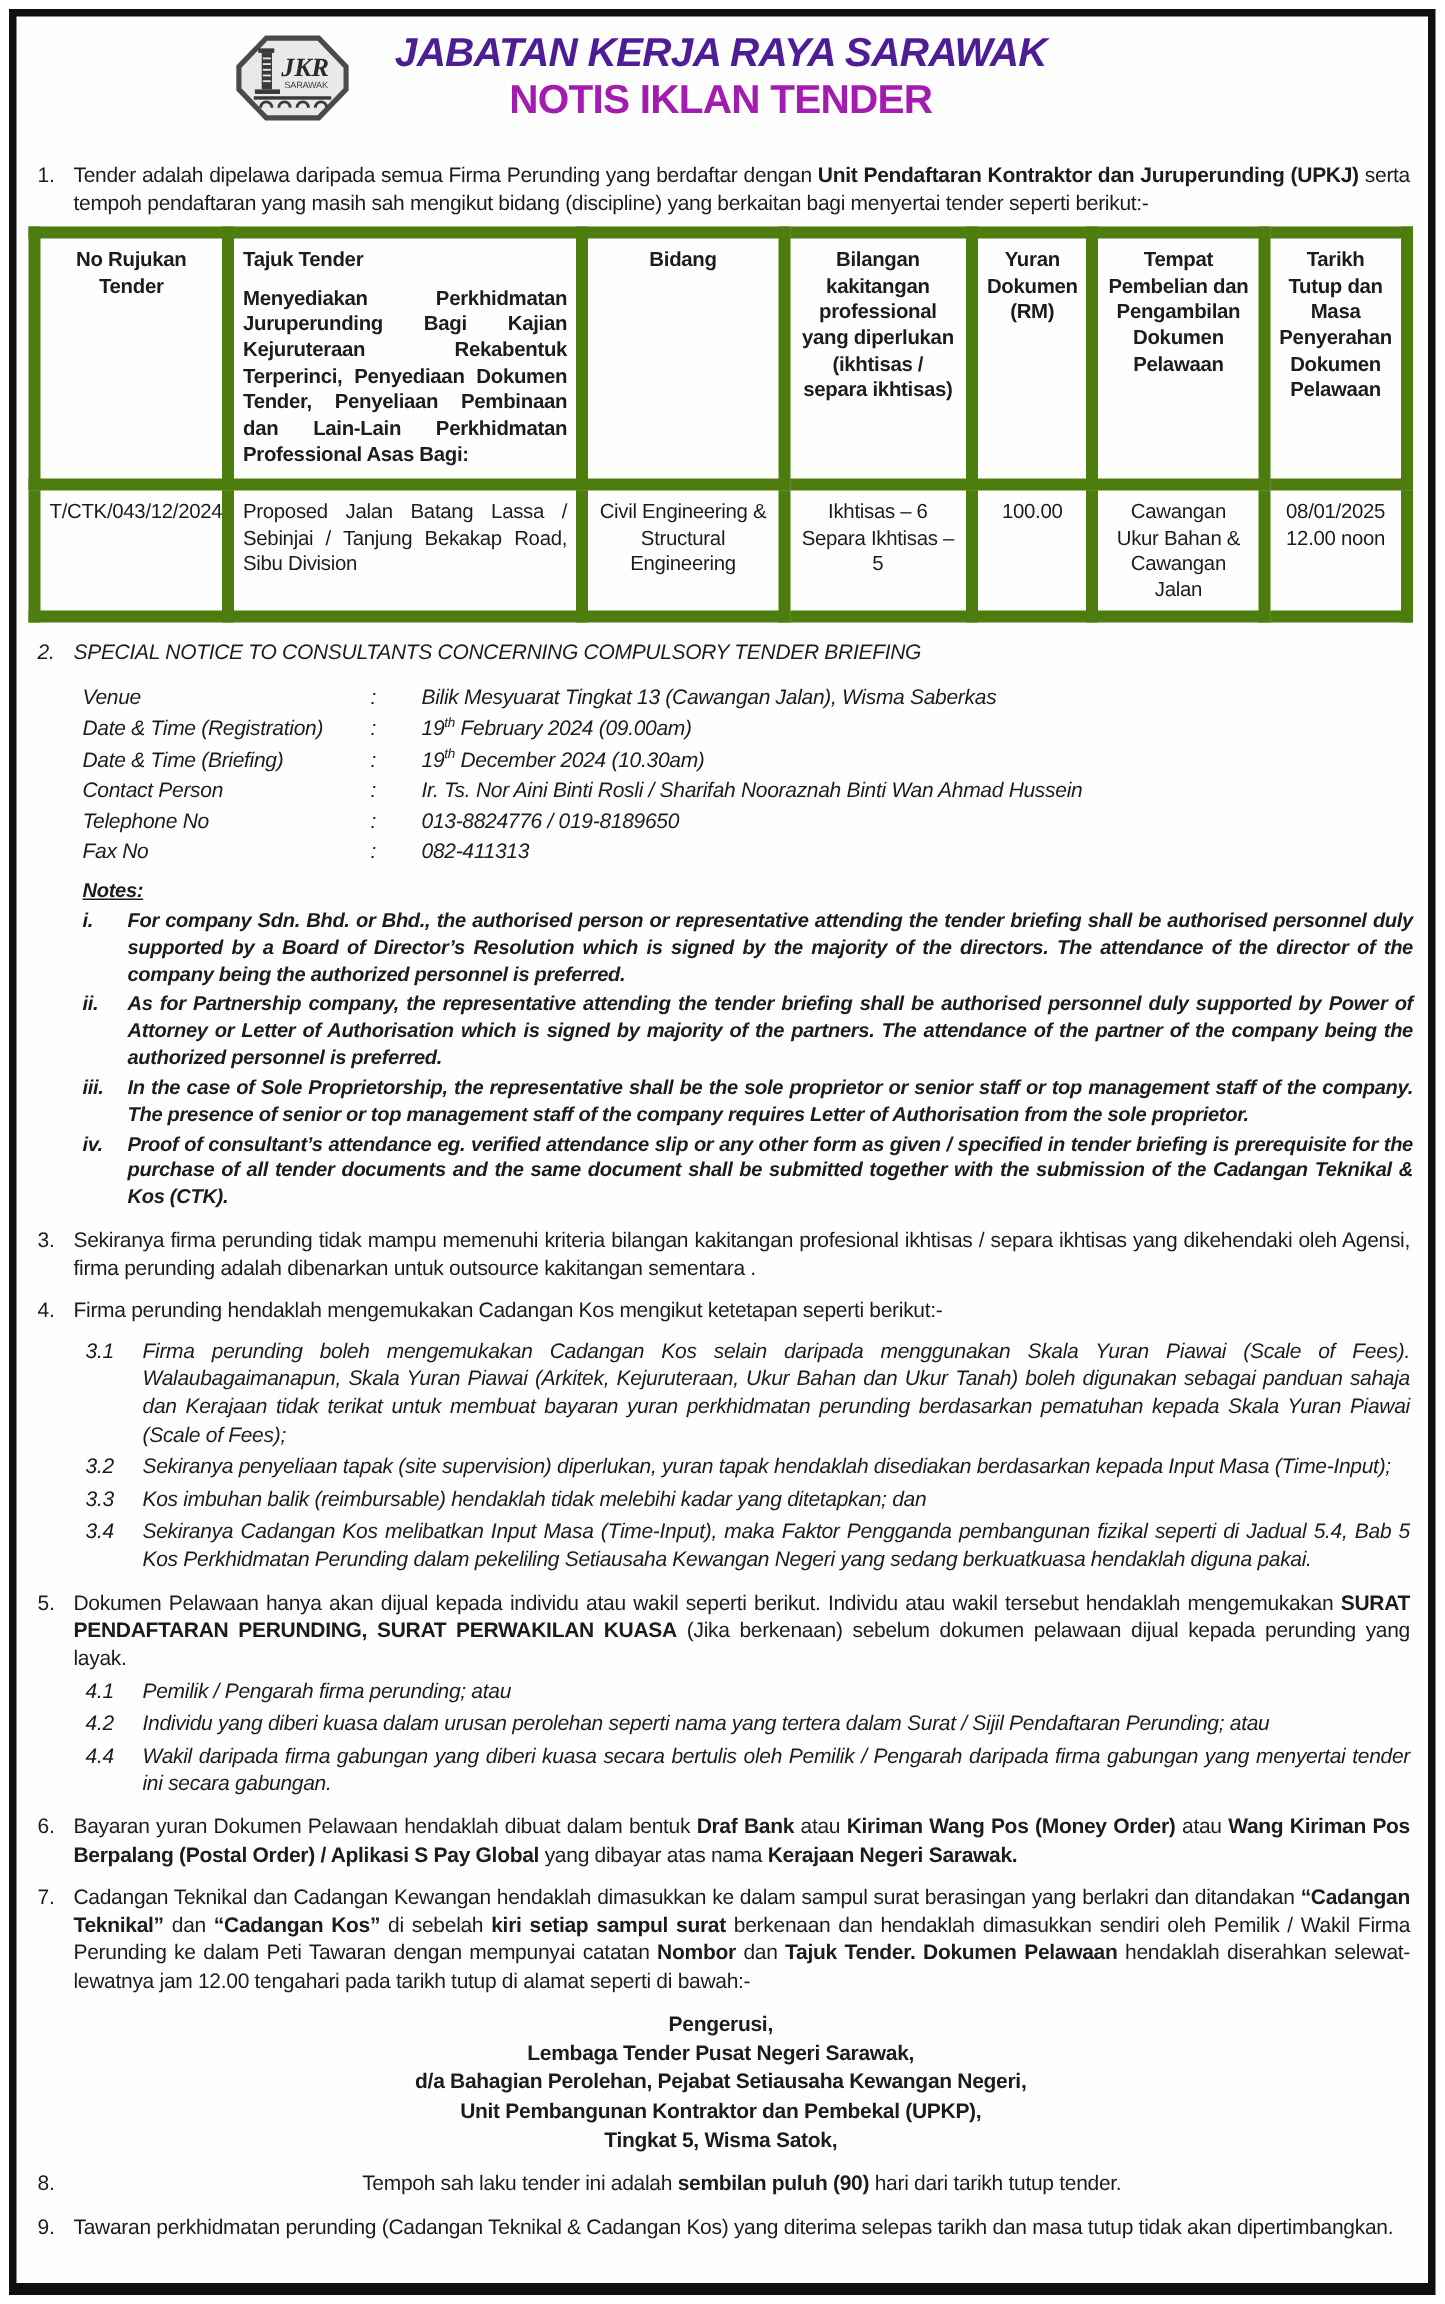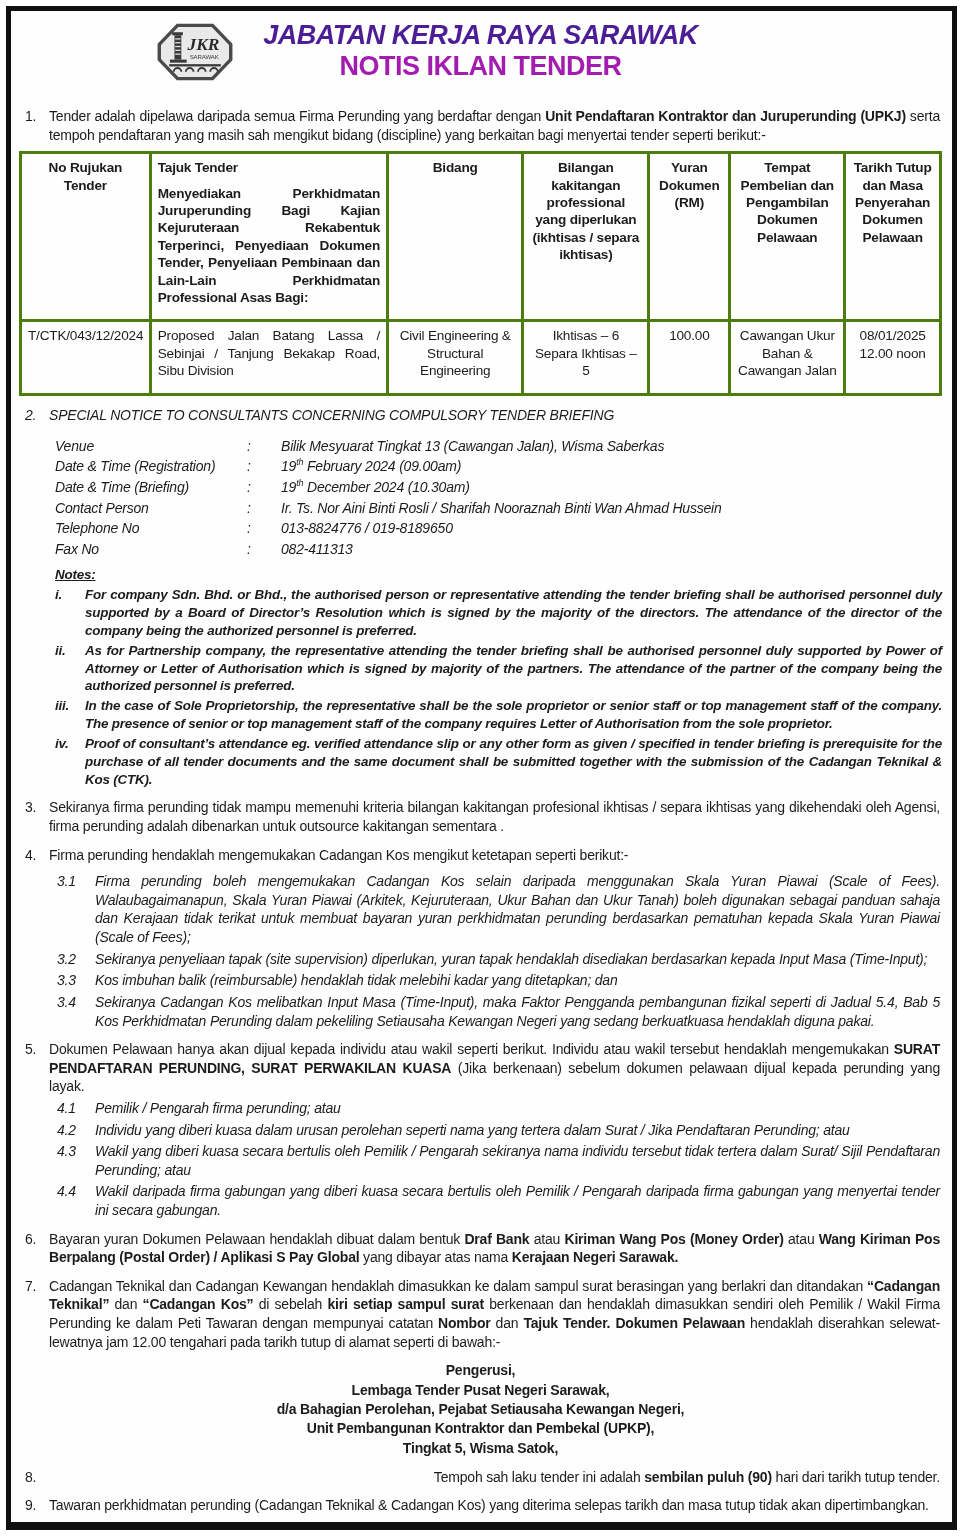--- a/index.html
+++ b/index.html
@@ -46,21 +46,21 @@
   .subitem { display: flex; margin-top: 3px; font-style: italic; }
   .subnum { flex: 0 0 46px; padding-left: 8px; }
   .subtxt { flex: 1; text-align: justify; }
 
   
   table.tender {
     width: 100%; border-collapse: collapse; margin-top: 7px;
     font-size: 13.6px; line-height: 1.28; table-layout: fixed;
   }
   table.tender th, table.tender td {
-    border: 3px solid #4d7c0f; padding: 5px 6px; vertical-align: top;
+    border: 8px solid #4d7c0f; padding: 5px 6px; vertical-align: top;
   }
   table.tender th { font-weight: bold; text-align: center; }
   th.h-rujukan { vertical-align: top; padding-top: 42px; }
   th.h-tajuk { text-align: left; }
   th .th-title { text-align: left; margin-bottom: 8px; }
   th .th-body { text-align: justify; font-weight: bold; }
   th.h-bidang { padding-top: 42px; }
   th.h-yuran { padding-top: 26px; }
   td.c-center { text-align: center; }
   td.c-tajuk { text-align: justify; }
@@ -253,25 +253,21 @@
   <div class="item">
     <div class="num">5.</div>
     <div class="txt">
       <div><span>Dokumen Pelawaan hanya akan dijual kepada individu atau wakil seperti berikut. Individu atau wakil tersebut hendaklah mengemukakan </span><span class="b">SURAT PENDAFTARAN PERUNDING, SURAT PERWAKILAN KUASA</span><span> (Jika berkenaan) sebelum dokumen pelawaan dijual kepada perunding yang layak.</span></div>
       <div class="subitem">
         <div class="subnum">4.1</div>
         <div class="subtxt">Pemilik / Pengarah firma perunding; atau</div>
       </div>
       <div class="subitem">
         <div class="subnum">4.2</div>
-        <div class="subtxt">Individu yang diberi kuasa dalam urusan perolehan seperti nama yang tertera dalam Surat / Jika Pendaftaran Perunding; atau</div>
-      </div>
-      <div class="subitem">
-        <div class="subnum">4.3</div>
-        <div class="subtxt">Wakil yang diberi kuasa secara bertulis oleh Pemilik / Pengarah sekiranya nama individu tersebut tidak tertera dalam Surat/ Sijil Pendaftaran Perunding; atau</div>
+        <div class="subtxt">Individu yang diberi kuasa dalam urusan perolehan seperti nama yang tertera dalam Surat / Sijil Pendaftaran Perunding; atau</div>
       </div>
       <div class="subitem">
         <div class="subnum">4.4</div>
         <div class="subtxt">Wakil daripada firma gabungan yang diberi kuasa secara bertulis oleh Pemilik / Pengarah daripada firma gabungan yang menyertai tender ini secara gabungan.</div>
       </div>
     </div>
   </div>
 
   <div class="item">
     <div class="num">6.</div>
@@ -286,21 +282,21 @@
   <div class="address">
     <div>Pengerusi,</div>
     <div>Lembaga Tender Pusat Negeri Sarawak,</div>
     <div>d/a Bahagian Perolehan, Pejabat Setiausaha Kewangan Negeri,</div>
     <div>Unit Pembangunan Kontraktor dan Pembekal (UPKP),</div>
     <div>Tingkat 5, Wisma Satok,</div>
   </div>
 
   <div class="item">
     <div class="num">8.</div>
-    <div class="txt" style="text-align:right"><span>Tempoh sah laku tender ini adalah </span><span class="b">sembilan puluh (90)</span><span> hari dari tarikh tutup tender.</span></div>
+    <div class="txt" style="text-align:center"><span>Tempoh sah laku tender ini adalah </span><span class="b">sembilan puluh (90)</span><span> hari dari tarikh tutup tender.</span></div>
   </div>
 
   <div class="item">
     <div class="num">9.</div>
     <div class="txt" style="text-align:left">Tawaran perkhidmatan perunding (Cadangan Teknikal &amp; Cadangan Kos) yang diterima selepas tarikh dan masa tutup tidak akan dipertimbangkan.</div>
   </div>
 
 </div>
 
 </body></html>

